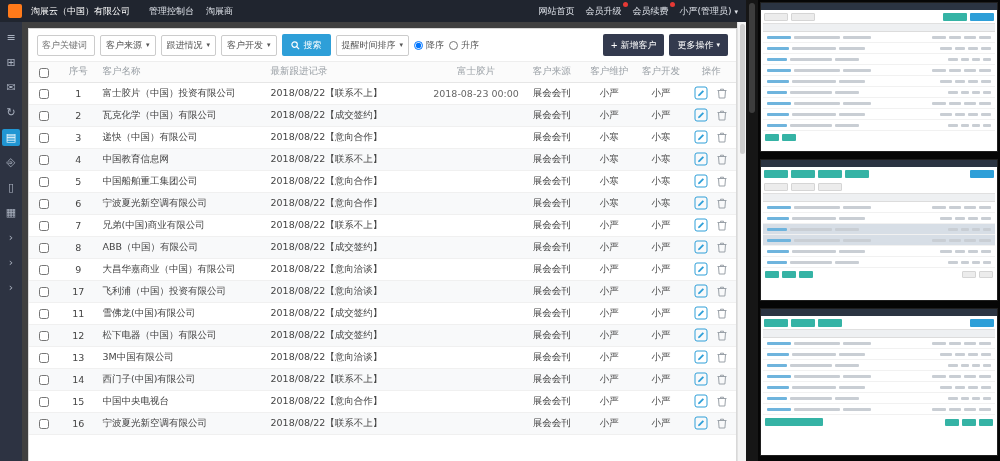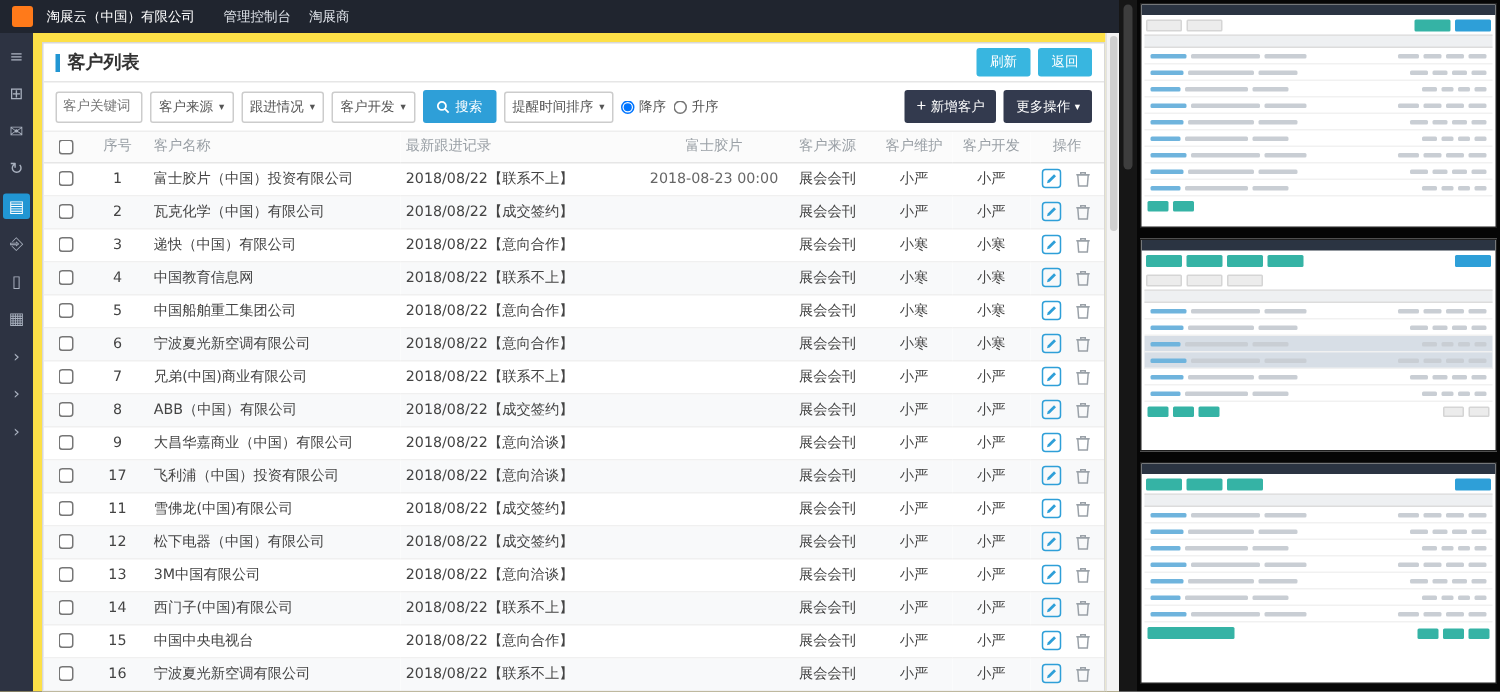--- a/index.html
+++ b/index.html
@@ -1,21 +1,21 @@
 <!DOCTYPE html>
 <html><head>
 <meta charset="utf-8">
 <style>
   * { box-sizing: border-box; margin: 0; padding: 0; }
   html,body { width:1000px; height:461px; }
   body { font-family: "DejaVu Sans", "Liberation Sans", sans-serif; background:#000; overflow:hidden; }
   .screen { width:1000px; height:461px; display:flex; overflow:hidden; }
 
   
-  .app { width:746px; height:461px; display:flex; flex-direction:column; background:#fde047; flex:none; }
+  .app { width:746px; height:461px; display:flex; flex-direction:column; background:#404040; flex:none; }
 
   .topbar { height:22px; background:#20252f; display:flex; align-items:center; padding:0 8px; color:#dfe3ea; font-size:9px; gap:9px; flex:none; }
   .logo { width:14px; height:14px; background:#ff7a1a; border-radius:2px; flex:none; }
   .brand { color:#fff; white-space:nowrap; }
   .tb-menu { display:flex; gap:12px; margin-left:10px; }
   .tb-menu span { cursor:pointer; white-space:nowrap;text-align:center; }
   .tb-right { margin-left:auto; display:flex; align-items:center; gap:11px; }
   .tb-link { position:relative; cursor:pointer; white-space:nowrap; }
   .dot { position:absolute; top:-3px; right:-6px; width:5px; height:5px; border-radius:50%; background:#e53935; }
   .tb-user { cursor:pointer; white-space:nowrap; }
@@ -96,20 +96,26 @@
 
   <div class="app">
 
     <header class="topbar">
       <div class="logo"></div>
       <span class="brand">淘展云（中国）有限公司</span>
       <nav class="tb-menu">
         <span>管理控制台</span>
         <span>淘展商</span>
       </nav>
+      <div class="tb-right">
+        <span class="tb-link"><span>网站首页</span></span>
+        <span class="tb-link"><span>会员升级</span><span class="dot"></span></span>
+        <span class="tb-link"><span>会员续费</span><span class="dot"></span></span>
+        <span class="tb-user"><span>小严(管理员)</span> <span class="caret">▾</span></span>
+      </div>
     </header>
 
     <div class="app-body">
 
       <aside class="rail">
           <span class="rail-icon">≡</span>
           <span class="rail-icon">⊞</span>
           <span class="rail-icon">✉</span>
           <span class="rail-icon">↻</span>
           <span class="rail-icon active">▤</span>
@@ -118,28 +124,20 @@
           <span class="rail-icon">▦</span>
           <span class="rail-icon">›</span>
           <span class="rail-icon">›</span>
           <span class="rail-icon">›</span>
         </aside>
 
 
       <main class="main">
         <section class="panel">
 
-          <div class="panel-head">
-            <span class="accent"></span>
-            <h1>客户列表</h1>
-            <div class="head-btns">
-              <button class="btn-sky">刷新</button>
-              <button class="btn-sky">返回</button>
-            </div>
-          </div>
 
           <div class="filters">
             <input class="kw-input" placeholder="客户关键词" style="">
             <div class="select">
                 <span>客户来源</span>
                 <span class="caret">▾</span>
               </div>
             <div class="select">
                 <span>跟进情况</span>
                 <span class="caret">▾</span>

